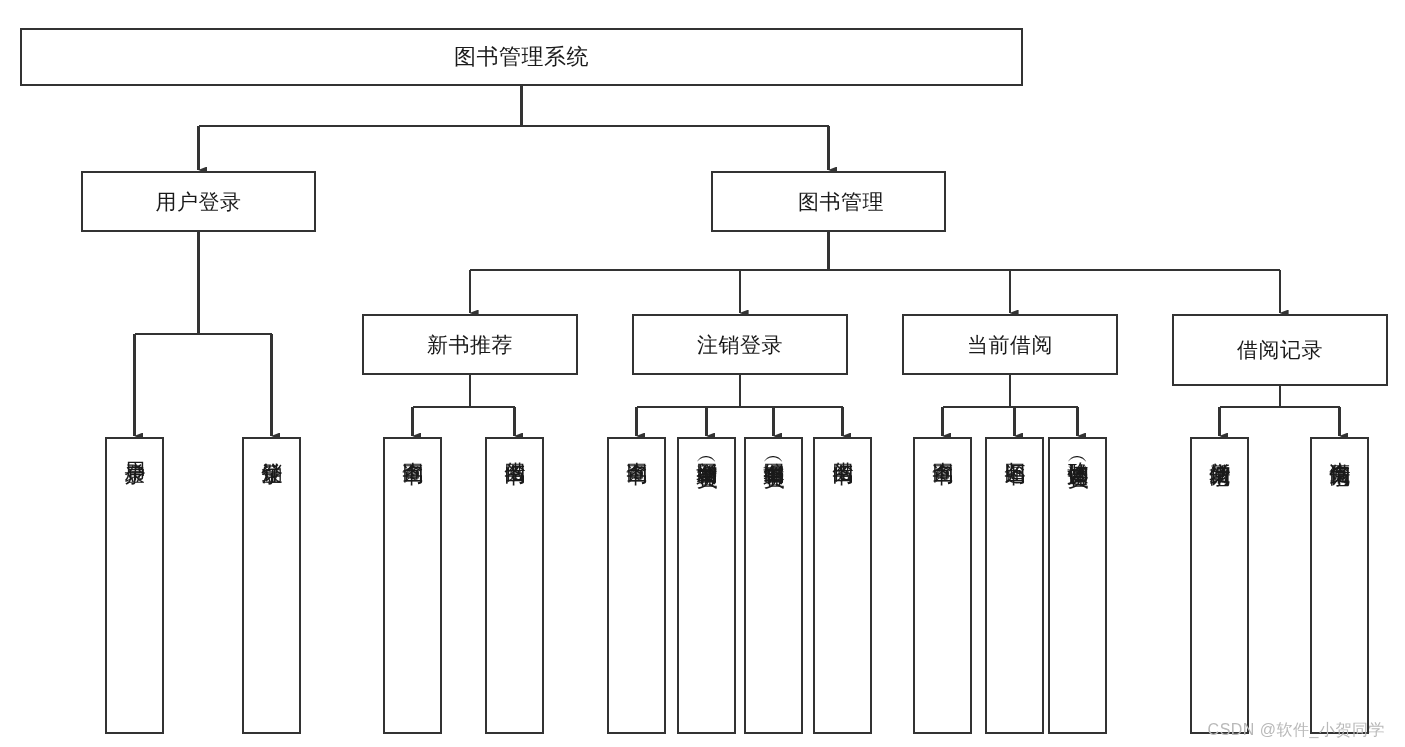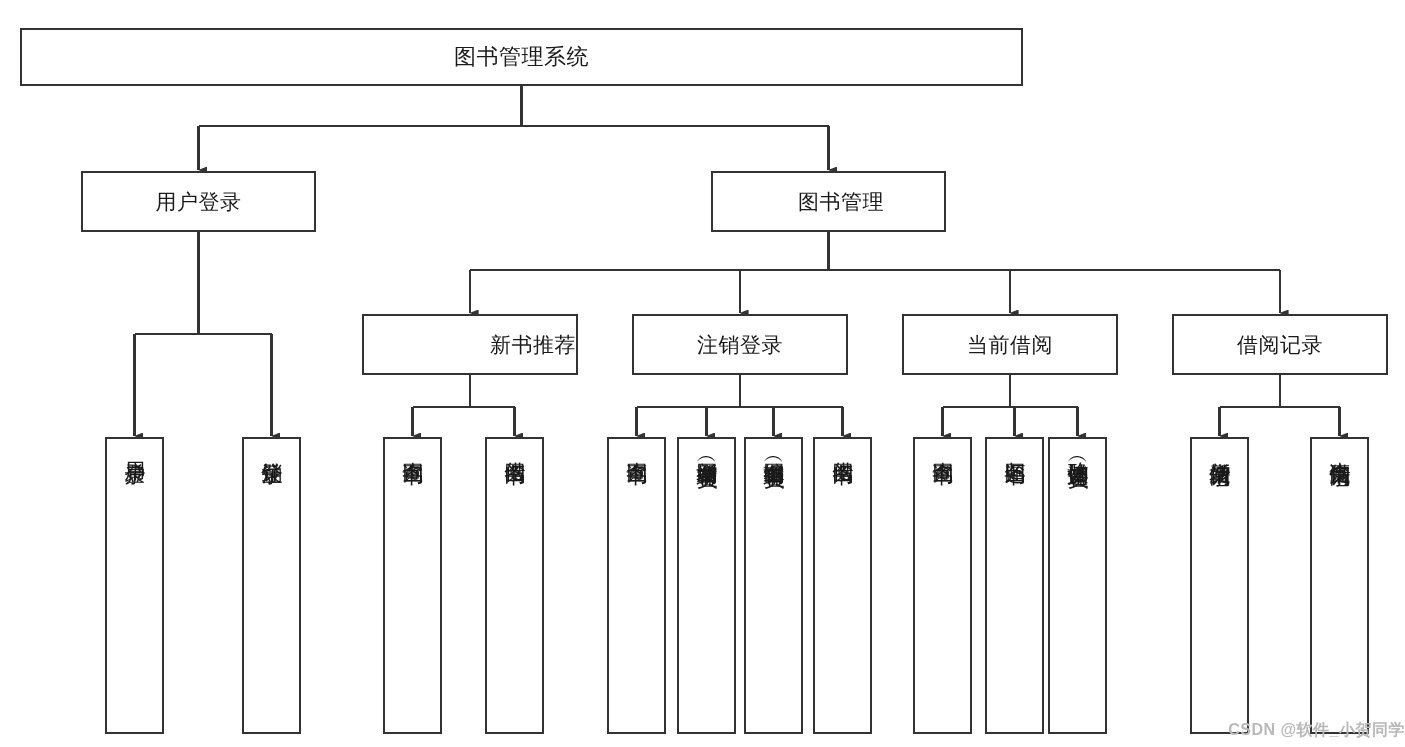--- a/index.html
+++ b/index.html
@@ -55,28 +55,27 @@
   .node.vertical .label {
     writing-mode: vertical-rl;
     text-orientation: upright;
     font-size: 21px;
     line-height: 1.18;
     letter-spacing: 1px;
     white-space: nowrap;
   }
   #watermark {
     position: absolute;
-    right: 0;
+    right: 20px;
     bottom: 6px;
     font-size: 16px;
     color: #b9b9b9;
     letter-spacing: 0.5px;
     white-space: nowrap;
     user-select: none;
-    font-weight: bold;
   }
 </style>
 </head>
 <body>
 
 <div id="canvas">
   <svg id="edges" viewBox="0 0 1405 747">
       <defs>
         <marker id="arrowhead" markerWidth="7" markerHeight="9" refX="3.5" refY="8.6" orient="auto" markerUnits="userSpaceOnUse">
           <path d="M0,0 L7,0 L3.5,9 Z" fill="#333333"></path>
@@ -119,30 +118,30 @@
   <div id="nodes">
       <div class="node horizontal root" style="left: 20px; top: 28px; width: 1003px; height: 58px; border-color: rgb(51, 51, 51); background: rgb(255, 255, 255); color: rgb(26, 26, 26);">
         <span class="label">图书管理系统</span>
       </div>
       <div class="node horizontal" style="left: 81px; top: 171px; width: 235px; height: 61px; border-color: rgb(51, 51, 51); background: rgb(255, 255, 255); color: rgb(26, 26, 26);">
         <span class="label">用户登录</span>
       </div>
       <div class="node horizontal" style="left: 711px; top: 171px; width: 235px; height: 61px; border-color: rgb(51, 51, 51); background: rgb(255, 255, 255); color: rgb(26, 26, 26); padding-left: 25px;">
         <span class="label">图书管理</span>
       </div>
-      <div class="node horizontal" style="left: 362px; top: 314px; width: 216px; height: 61px; border-color: rgb(51, 51, 51); background: rgb(255, 255, 255); color: rgb(26, 26, 26); justify-content: flex-end;">
+      <div class="node horizontal" style="left: 362px; top: 314px; width: 216px; height: 61px; border-color: rgb(51, 51, 51); background: rgb(255, 255, 255); color: rgb(26, 26, 26);">
         <span class="label">新书推荐</span>
       </div>
       <div class="node horizontal" style="left: 632px; top: 314px; width: 216px; height: 61px; border-color: rgb(51, 51, 51); background: rgb(255, 255, 255); color: rgb(26, 26, 26);">
         <span class="label">注销登录</span>
       </div>
       <div class="node horizontal" style="left: 902px; top: 314px; width: 216px; height: 61px; border-color: rgb(51, 51, 51); background: rgb(255, 255, 255); color: rgb(26, 26, 26);">
         <span class="label">当前借阅</span>
       </div>
-      <div class="node horizontal" style="left: 1172px; top: 314px; width: 216px; height: 61px; border-color: rgb(51, 51, 51); background: rgb(255, 255, 255); color: rgb(26, 26, 26);">
+      <div class="node horizontal" style="left: 1172px; top: 314px; width: 216px; height: 72px; border-color: rgb(51, 51, 51); background: rgb(255, 255, 255); color: rgb(26, 26, 26);">
         <span class="label">借阅记录</span>
       </div>
       <div class="node vertical" style="left: 105px; top: 437px; width: 59px; height: 297px; border-color: rgb(51, 51, 51); background: rgb(255, 255, 255); color: rgb(26, 26, 26);">
         <span class="label">用户登录</span>
       </div>
       <div class="node vertical" style="left: 242px; top: 437px; width: 59px; height: 297px; border-color: rgb(51, 51, 51); background: rgb(255, 255, 255); color: rgb(26, 26, 26);">
         <span class="label">注销登录</span>
       </div>
       <div class="node vertical" style="left: 383px; top: 437px; width: 59px; height: 297px; border-color: rgb(51, 51, 51); background: rgb(255, 255, 255); color: rgb(26, 26, 26);">
         <span class="label">查询图书</span>

